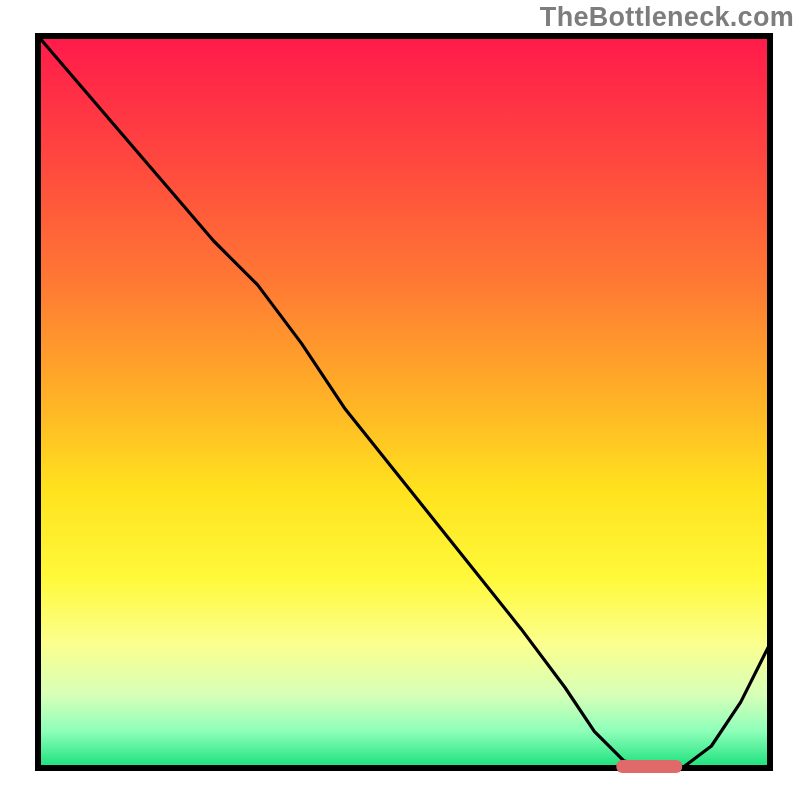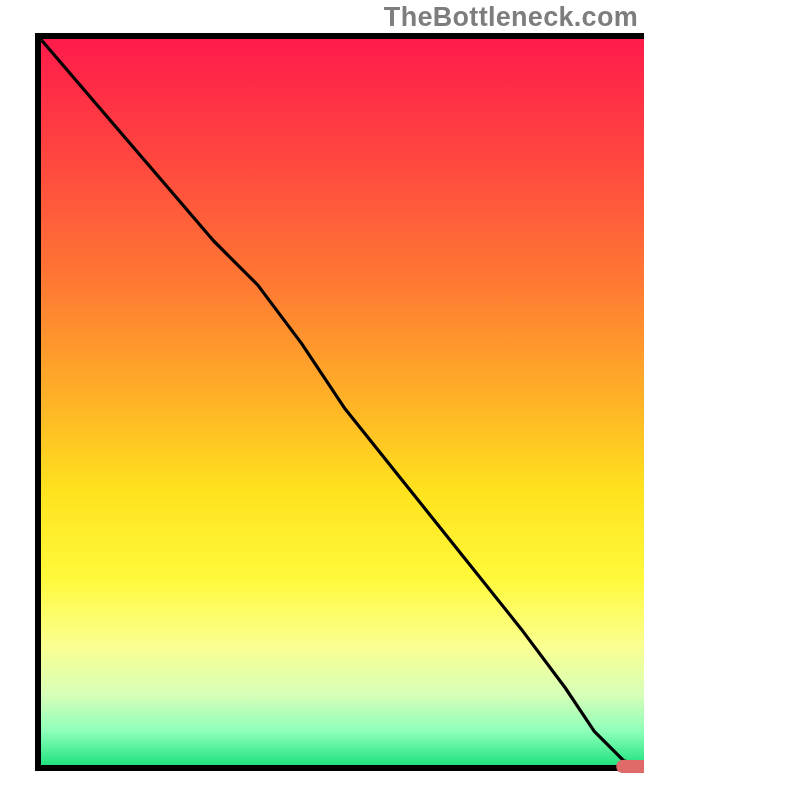--- a/index.html
+++ b/index.html
@@ -5,21 +5,21 @@
   html, body {
     margin: 0;
     padding: 0;
     width: 800px;
     height: 800px;
     background: #ffffff;
     font-family: Arial, Helvetica, sans-serif;
   }
   .stage {
     position: relative;
-    width: 644px;
+    width: 800px;
     height: 800px;
     overflow: hidden;
   }
   .watermark {
     position: absolute;
     top: 2px;
     right: 6px;
     font-size: 27px;
     font-weight: 600;
     color: #7d7d7d;

